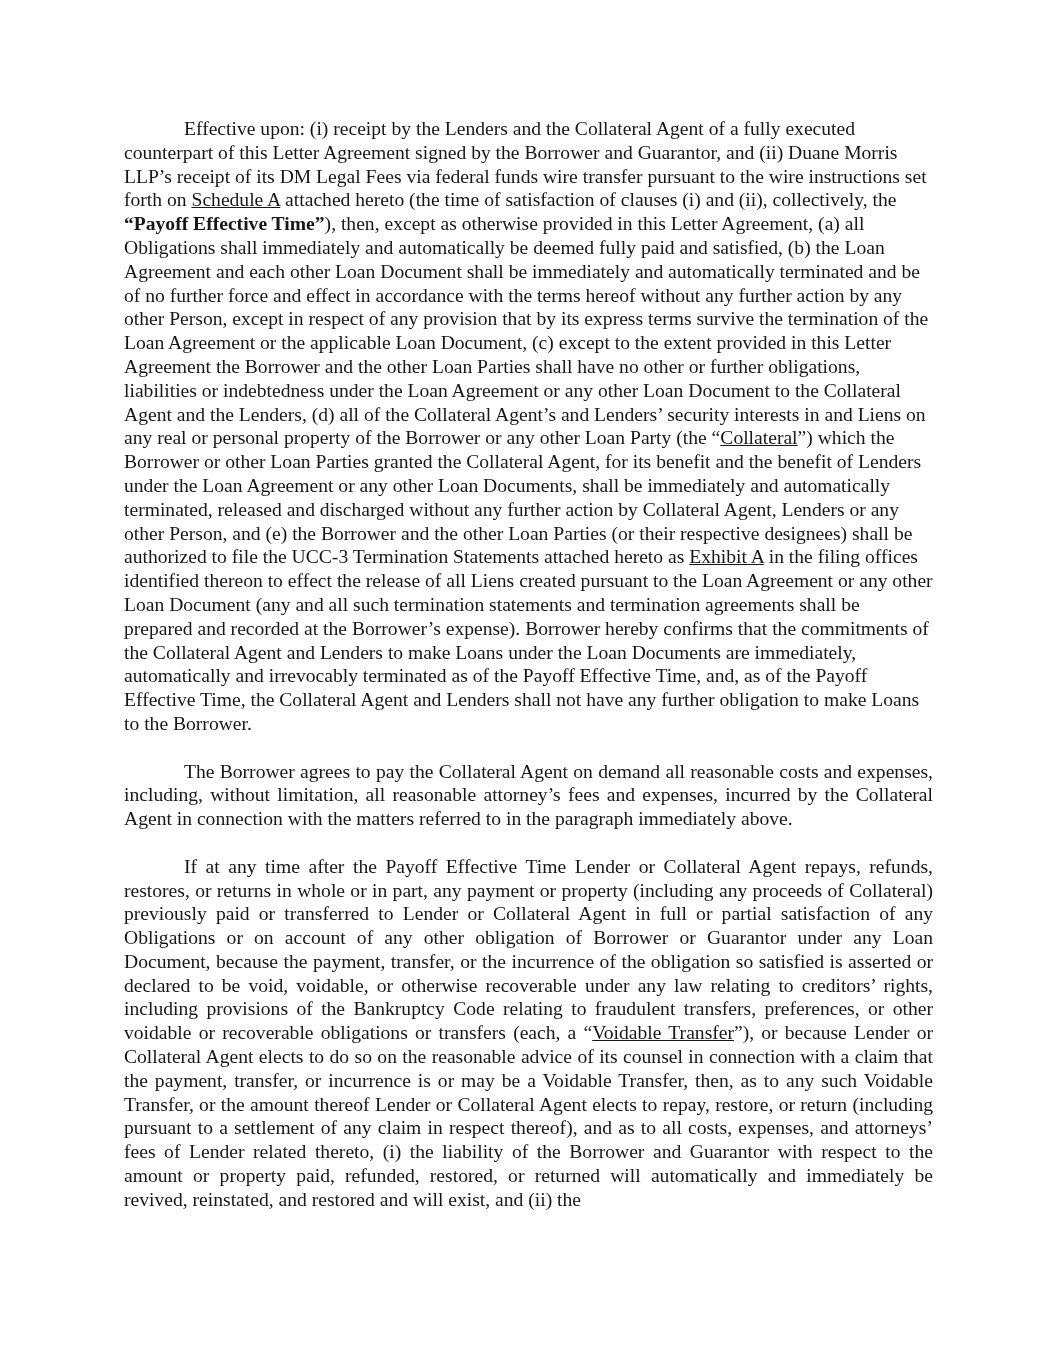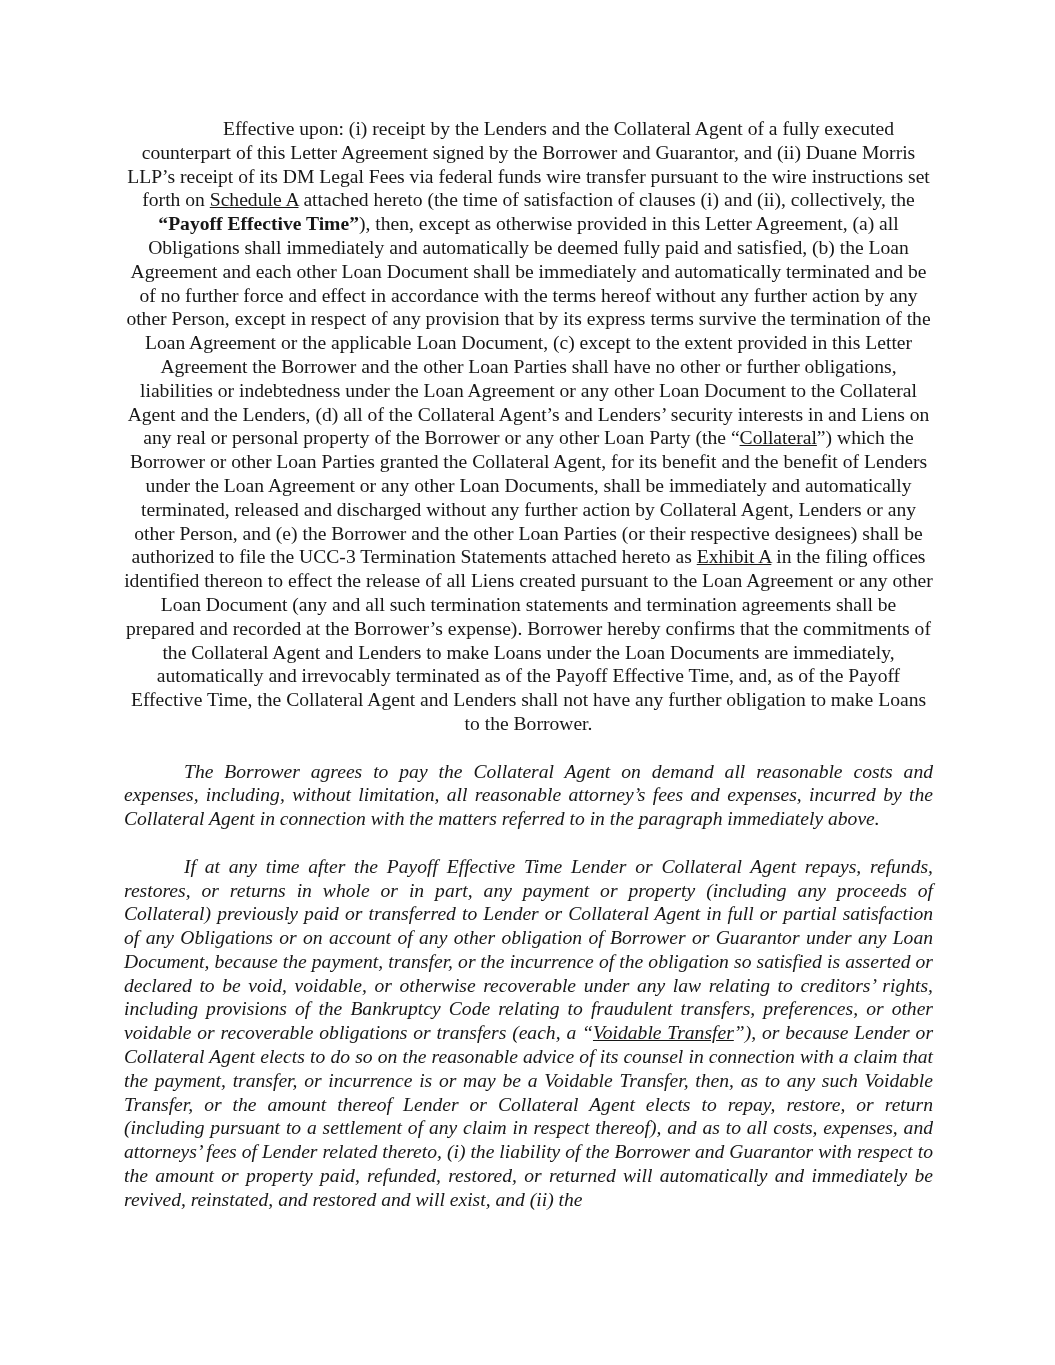--- a/index.html
+++ b/index.html
@@ -22,22 +22,22 @@
     font-family: "Liberation Serif", "DejaVu Serif", serif;
     font-size: 19.6px;
     line-height: 23.8px;
     color: #171717;
     -webkit-font-smoothing: antialiased;
   }
   p.para {
     margin: 0 0 23.8px 0;
     text-indent: 60px;
   }
-  p.para.left { text-align: center; }
-  p.para.justify { text-align: justify; font-style: italic; }
+  p.para.left { text-align: left; }
+  p.para.justify { text-align: justify; }
   .seg-underline { text-decoration: underline; }
   .seg-bold { font-weight: bold; }
 </style>
 </head>
 <body>
 
 <div class="page">
   <div class="doc-body">
       <p class="para left"><span>Effective upon: (i) receipt by the Lenders and the Collateral Agent of a fully executed counterpart of this Letter Agreement signed by the Borrower and Guarantor, and (ii) Duane Morris LLP’s receipt of its DM Legal Fees via federal funds wire transfer pursuant to the wire instructions set forth on </span><span class="seg-underline">Schedule A</span><span> attached hereto (the time of satisfaction of clauses (i) and (ii), collectively, the </span><span class="seg-bold">“Payoff Effective Time”</span><span>), then, except as otherwise provided in this Letter Agreement, (a) all Obligations shall immediately and automatically be deemed fully paid and satisfied, (b) the Loan Agreement and each other Loan Document shall be immediately and automatically terminated and be of no further force and effect in accordance with the terms hereof without any further action by any other Person, except in respect of any provision that by its express terms survive the termination of the Loan Agreement or the applicable Loan Document, (c) except to the extent provided in this Letter Agreement the Borrower and the other Loan Parties shall have no other or further obligations, liabilities or indebtedness under the Loan Agreement or any other Loan Document to the Collateral Agent and the Lenders, (d) all of the Collateral Agent’s and Lenders’ security interests in and Liens on any real or personal property of the Borrower or any other Loan Party (the “</span><span class="seg-underline">Collateral</span><span>”) which the Borrower or other Loan Parties granted the Collateral Agent, for its benefit and the benefit of Lenders under the Loan Agreement or any other Loan Documents, shall be immediately and automatically terminated, released and discharged without any further action by Collateral Agent, Lenders or any other Person, and (e) the Borrower and the other Loan Parties (or their respective designees) shall be authorized to file the UCC-3 Termination Statements attached hereto as </span><span class="seg-underline">Exhibit A</span><span> in the filing offices identified thereon to effect the release of all Liens created pursuant to the Loan Agreement or any other Loan Document (any and all such termination statements and termination agreements shall be prepared and recorded at the Borrower’s expense).  Borrower hereby confirms that the commitments of the Collateral Agent and Lenders to make Loans under the Loan Documents are immediately, automatically and irrevocably terminated as of the Payoff Effective Time, and, as of the Payoff Effective Time, the Collateral Agent and Lenders shall not have any further obligation to make Loans to the Borrower.</span></p>
       <p class="para justify"><span>The Borrower agrees to pay the Collateral Agent on demand all reasonable costs and expenses, including, without limitation, all reasonable attorney’s fees and expenses, incurred by the Collateral Agent in connection with the matters referred to in the paragraph immediately above.</span></p>

